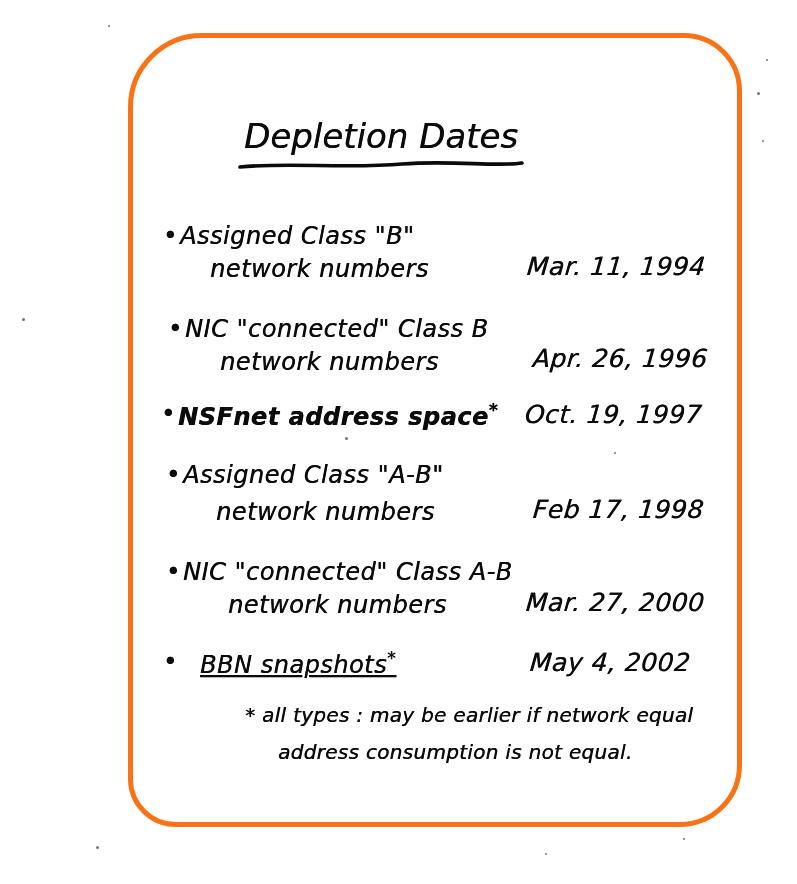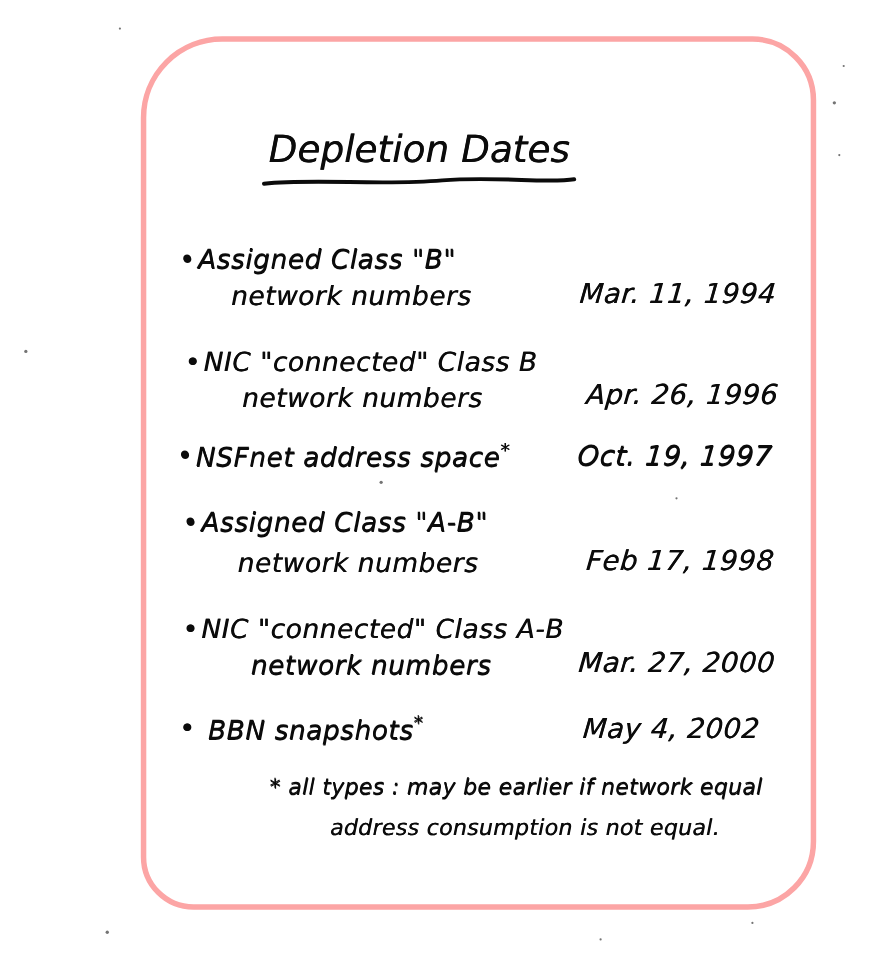--- a/index.html
+++ b/index.html
@@ -11,21 +11,21 @@
     background: #ffffff;
     overflow: hidden;
     font-family: "DejaVu Sans", sans-serif;
   }
   .card {
     position: absolute;
     left: 128px;
     top: 33px;
     width: 614px;
     height: 794px;
-    border: 5px solid #fca5a5;
+    border: 5px solid #f97316;
     border-radius: 74px 58px 62px 48px;
     background: #ffffff;
   }
   .abs { position: absolute; white-space: nowrap; }
   .ink {
     color: #0b0b0b;
     font-style: italic;
     text-shadow: 0.4px 0.3px 0 #0b0b0b;
   }
   .title-wrap {
@@ -56,39 +56,39 @@
   .r1a{ left: 47px;  top: 184px; }
   .r1b{ left: 77px;  top: 217px; }
   .d1 { left: 394px; top: 214px; }
 
   .b2 { left: 35px;  top: 277px; }
   .r2a{ left: 52px;  top: 277px; }
   .r2b{ left: 87px;  top: 310px; }
   .d2 { left: 400px; top: 306px; }
 
   .b3 { left: 28px;  top: 362px; }
-  .r3a{ left: 45px;  top: 362px; }
+  .r3a{ left: 45px;  top: 362px; font-weight: bold; }
   .d3 { left: 392px; top: 362px; }
 
   .b4 { left: 33px;  top: 423px; }
   .r4a{ left: 50px;  top: 423px; }
   .r4b{ left: 83px;  top: 460px; }
   .d4 { left: 400px; top: 457px; }
 
   .b5 { left: 33px;  top: 520px; }
   .r5a{ left: 50px;  top: 520px; }
   .r5b{ left: 95px;  top: 553px; }
   .d5 { left: 393px; top: 550px; }
 
   .b6 { left: 30px;  top: 610px; }
-  .r6a{ left: 56px;  top: 610px; }
+  .r6a{ left: 67px;  top: 610px; text-decoration: underline; }
   .d6 { left: 397px; top: 610px; }
 
   .fn1{ left: 112px; top: 665px; }
-  .fn2{ left: 145px; top: 702px; margin-left: 22px; }
+  .fn2{ left: 145px; top: 702px; }
 
   .noise {
     position: absolute;
     background: #2a2a2a;
     border-radius: 50%;
     opacity: 0.65;
   }
 </style>
 </head>
 <body>

